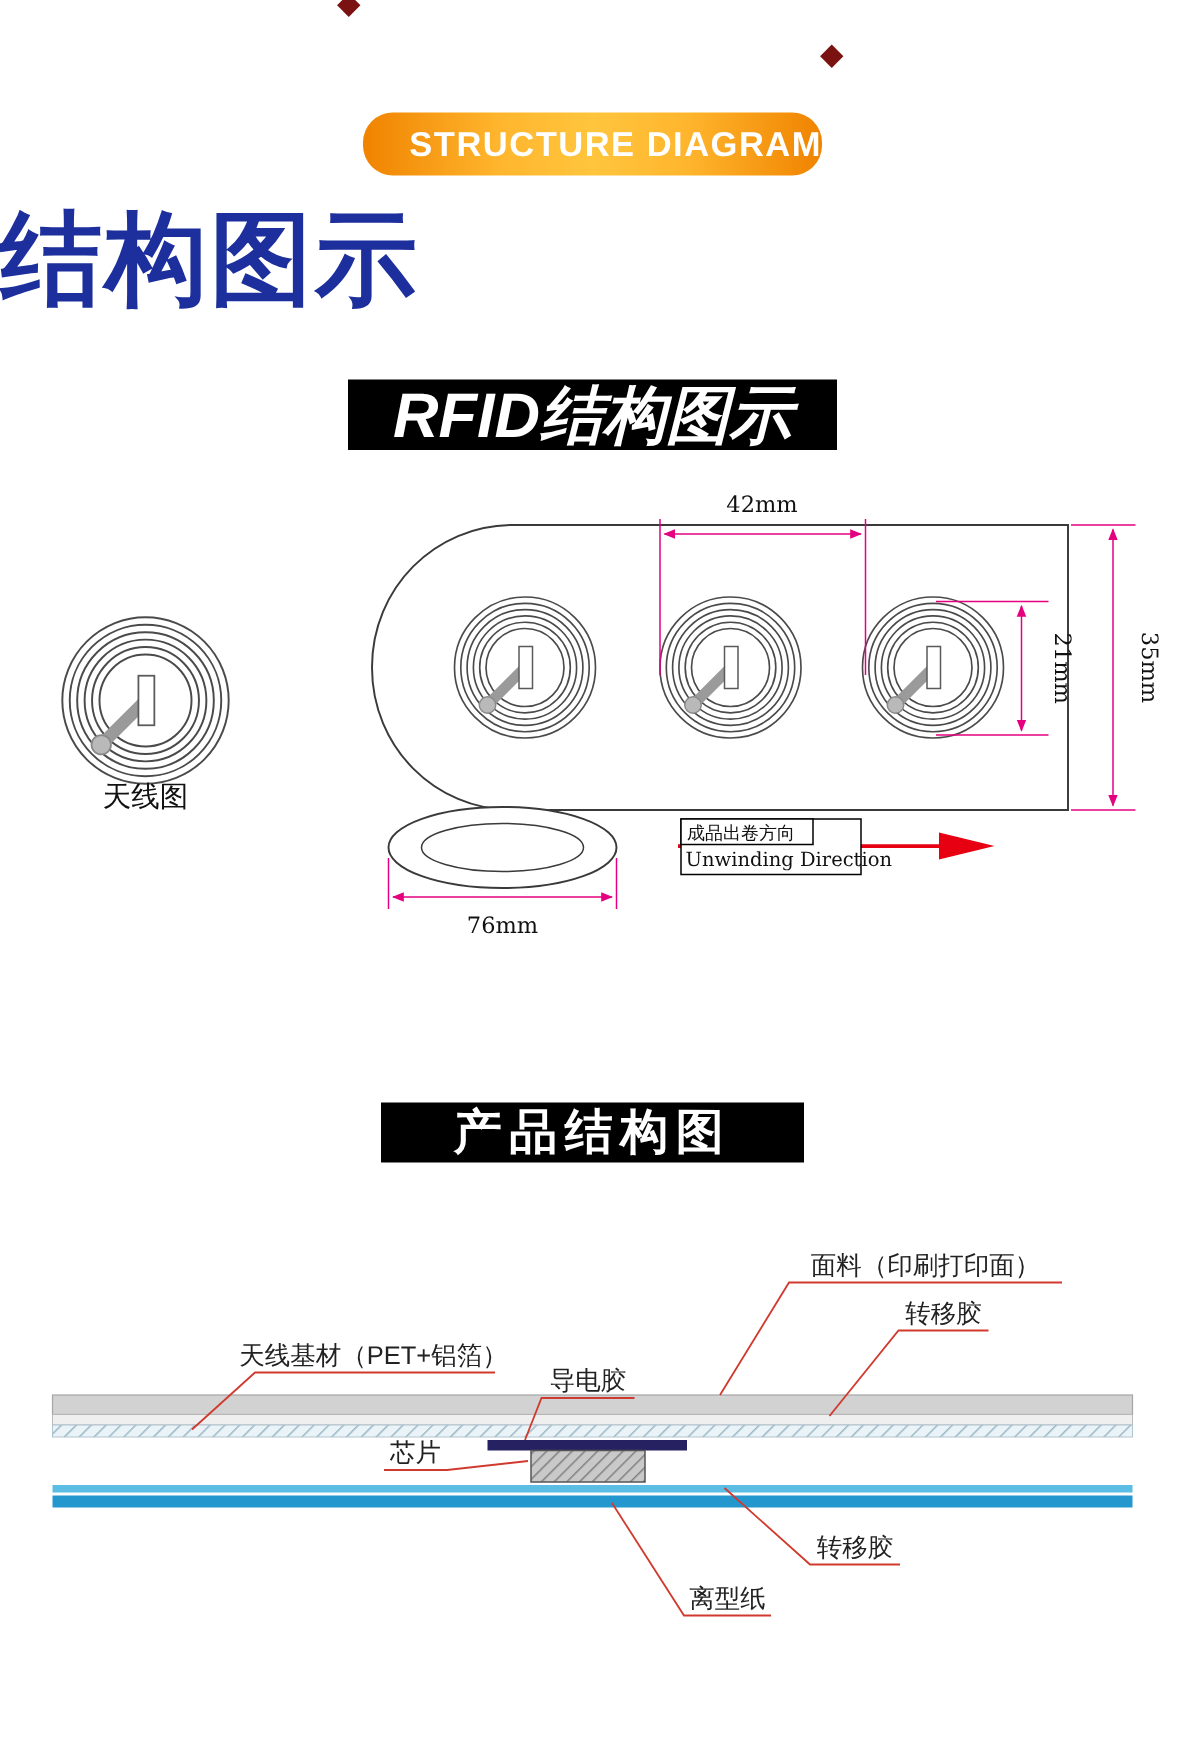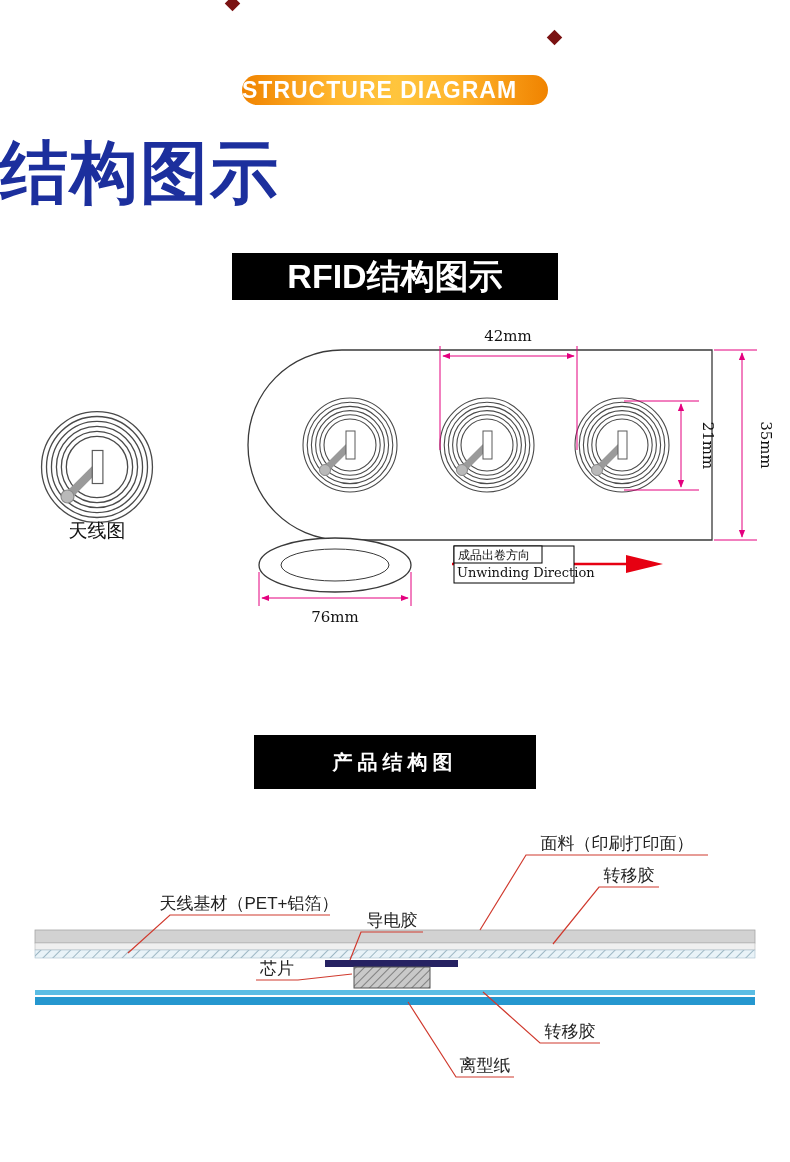--- a/index.html
+++ b/index.html
@@ -7,36 +7,36 @@
   .page {
     position:relative; width:790px; height:1162px; margin:0 auto;
     background:#ffffff; overflow:hidden;
     font-family:"Liberation Sans","DejaVu Sans",sans-serif;
   }
   .deco { position:absolute; width:11px; height:11px; background:#7a1212; transform:rotate(45deg); }
   .deco-1 { left:227px; top:-2px; }
   .deco-2 { left:549px; top:32px; }
   .badge {
     position:absolute; top:75px; left:50%; transform:translateX(-50%);
-    width:306px; height:30px; border-radius:20px;
+    width:306px; height:42px; border-radius:20px;
     background:linear-gradient(90deg,#f08300 0%,#ffb62e 30%,#ffc53d 50%,#ffb62e 70%,#f08300 100%);
-    display:flex; align-items:center; justify-content:flex-start;
+    display:flex; align-items:center; justify-content:flex-end;
     color:#ffffff; font-size:23px; font-weight:600; letter-spacing:1px;
   }
   .main-title {
     position:absolute; top:128px; left:0; width:100%; text-align:left;
     font-size:68px; font-weight:800; color:#1c2f9d; letter-spacing:2px;
   }
   .black-banner {
     position:absolute; left:50%; transform:translateX(-50%);
     background:#000000; color:#ffffff; font-weight:700;
     display:flex; align-items:center; justify-content:center;
   }
-  .banner-rfid { top:253px; width:326px; height:47px; font-size:34px; }
-  .banner-product { top:735px; width:282px; height:54px; font-size:20px; letter-spacing:5px; }
+  .banner-rfid { top:253px; width:326px; height:47px; font-size:42px;font-style:italic; }
+  .banner-product { top:735px; width:282px; height:40px; font-size:32px; letter-spacing:5px; }
   .svg-abs { position:absolute; left:0; display:block; }
   #rfid-svg { top:318px; }
   #layer-svg { top:822px; }
   svg text.dim   { font-family:"DejaVu Serif","Liberation Serif",serif; font-size:15px; fill:#111; }
   svg text.cap   { font-family:"DejaVu Serif","Liberation Serif",serif; font-size:19px; fill:#111; }
   svg text.boxcn { font-family:"DejaVu Serif","Liberation Serif",serif; font-size:12px; fill:#111; }
   svg text.boxen { font-family:"DejaVu Serif","Liberation Serif",serif; font-size:13px; fill:#111; }
   svg text.dlabel{ font-family:"Liberation Sans","DejaVu Sans",sans-serif; font-size:17px; fill:#222; }
   .dimline { stroke:#e4007f; stroke-width:1; fill:none; }
   .leader  { stroke:#d03a2e; stroke-width:1.2; fill:none; }

